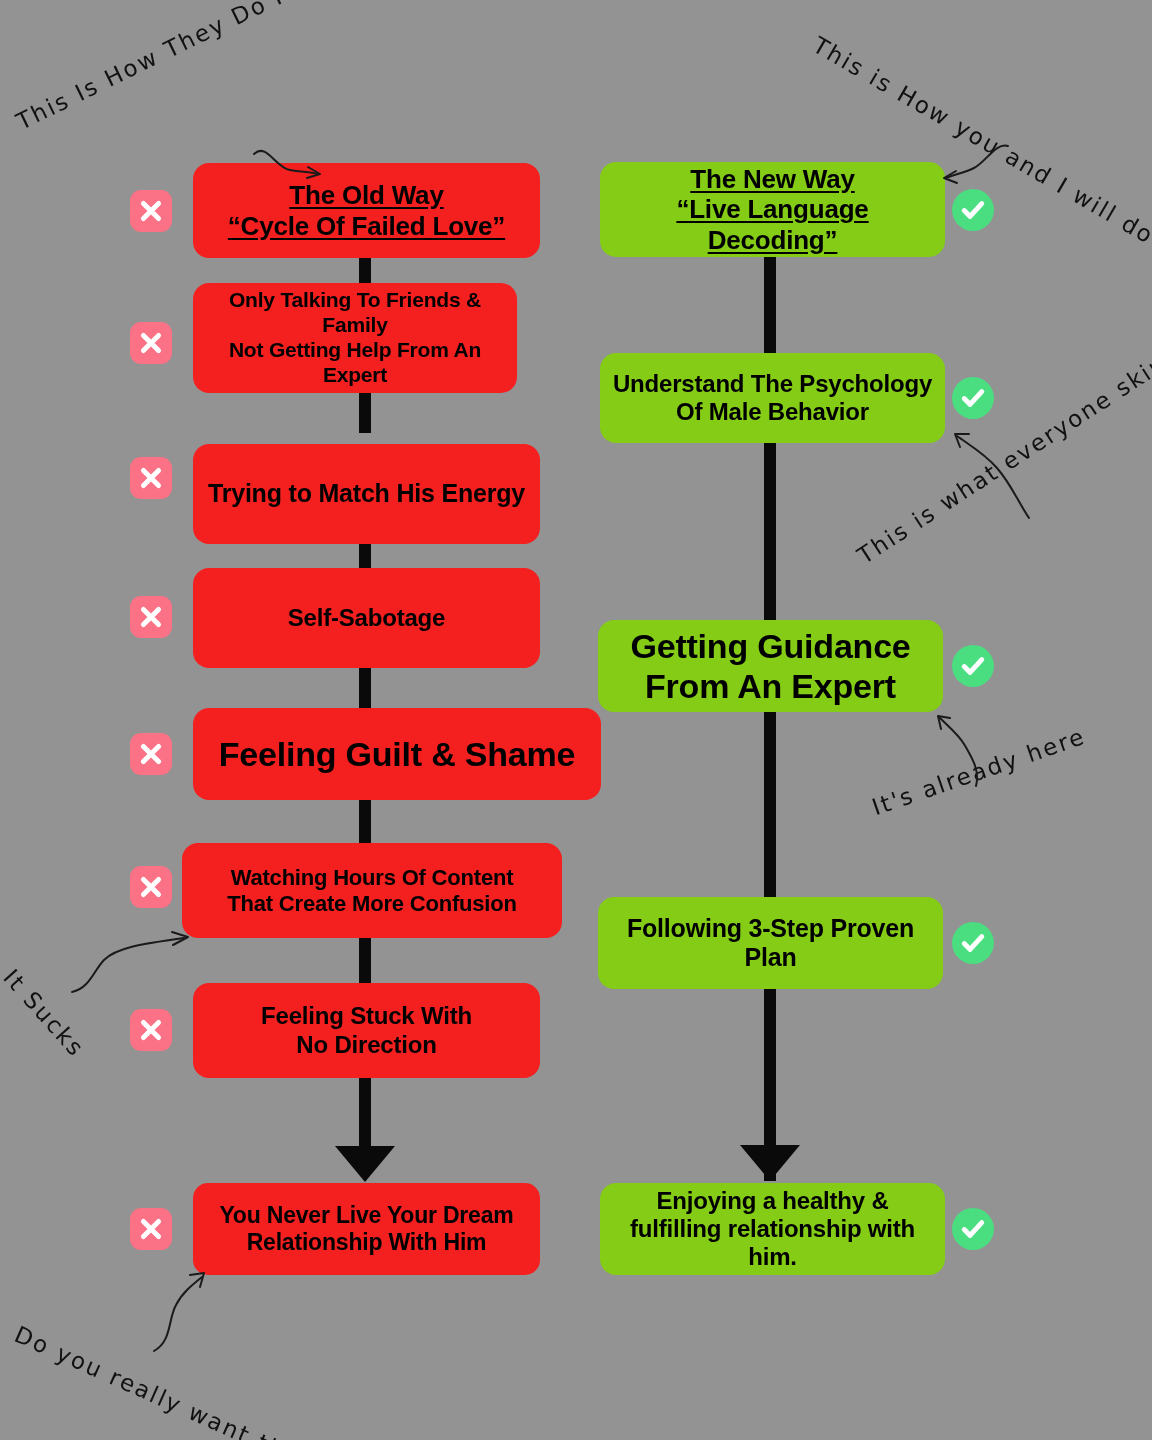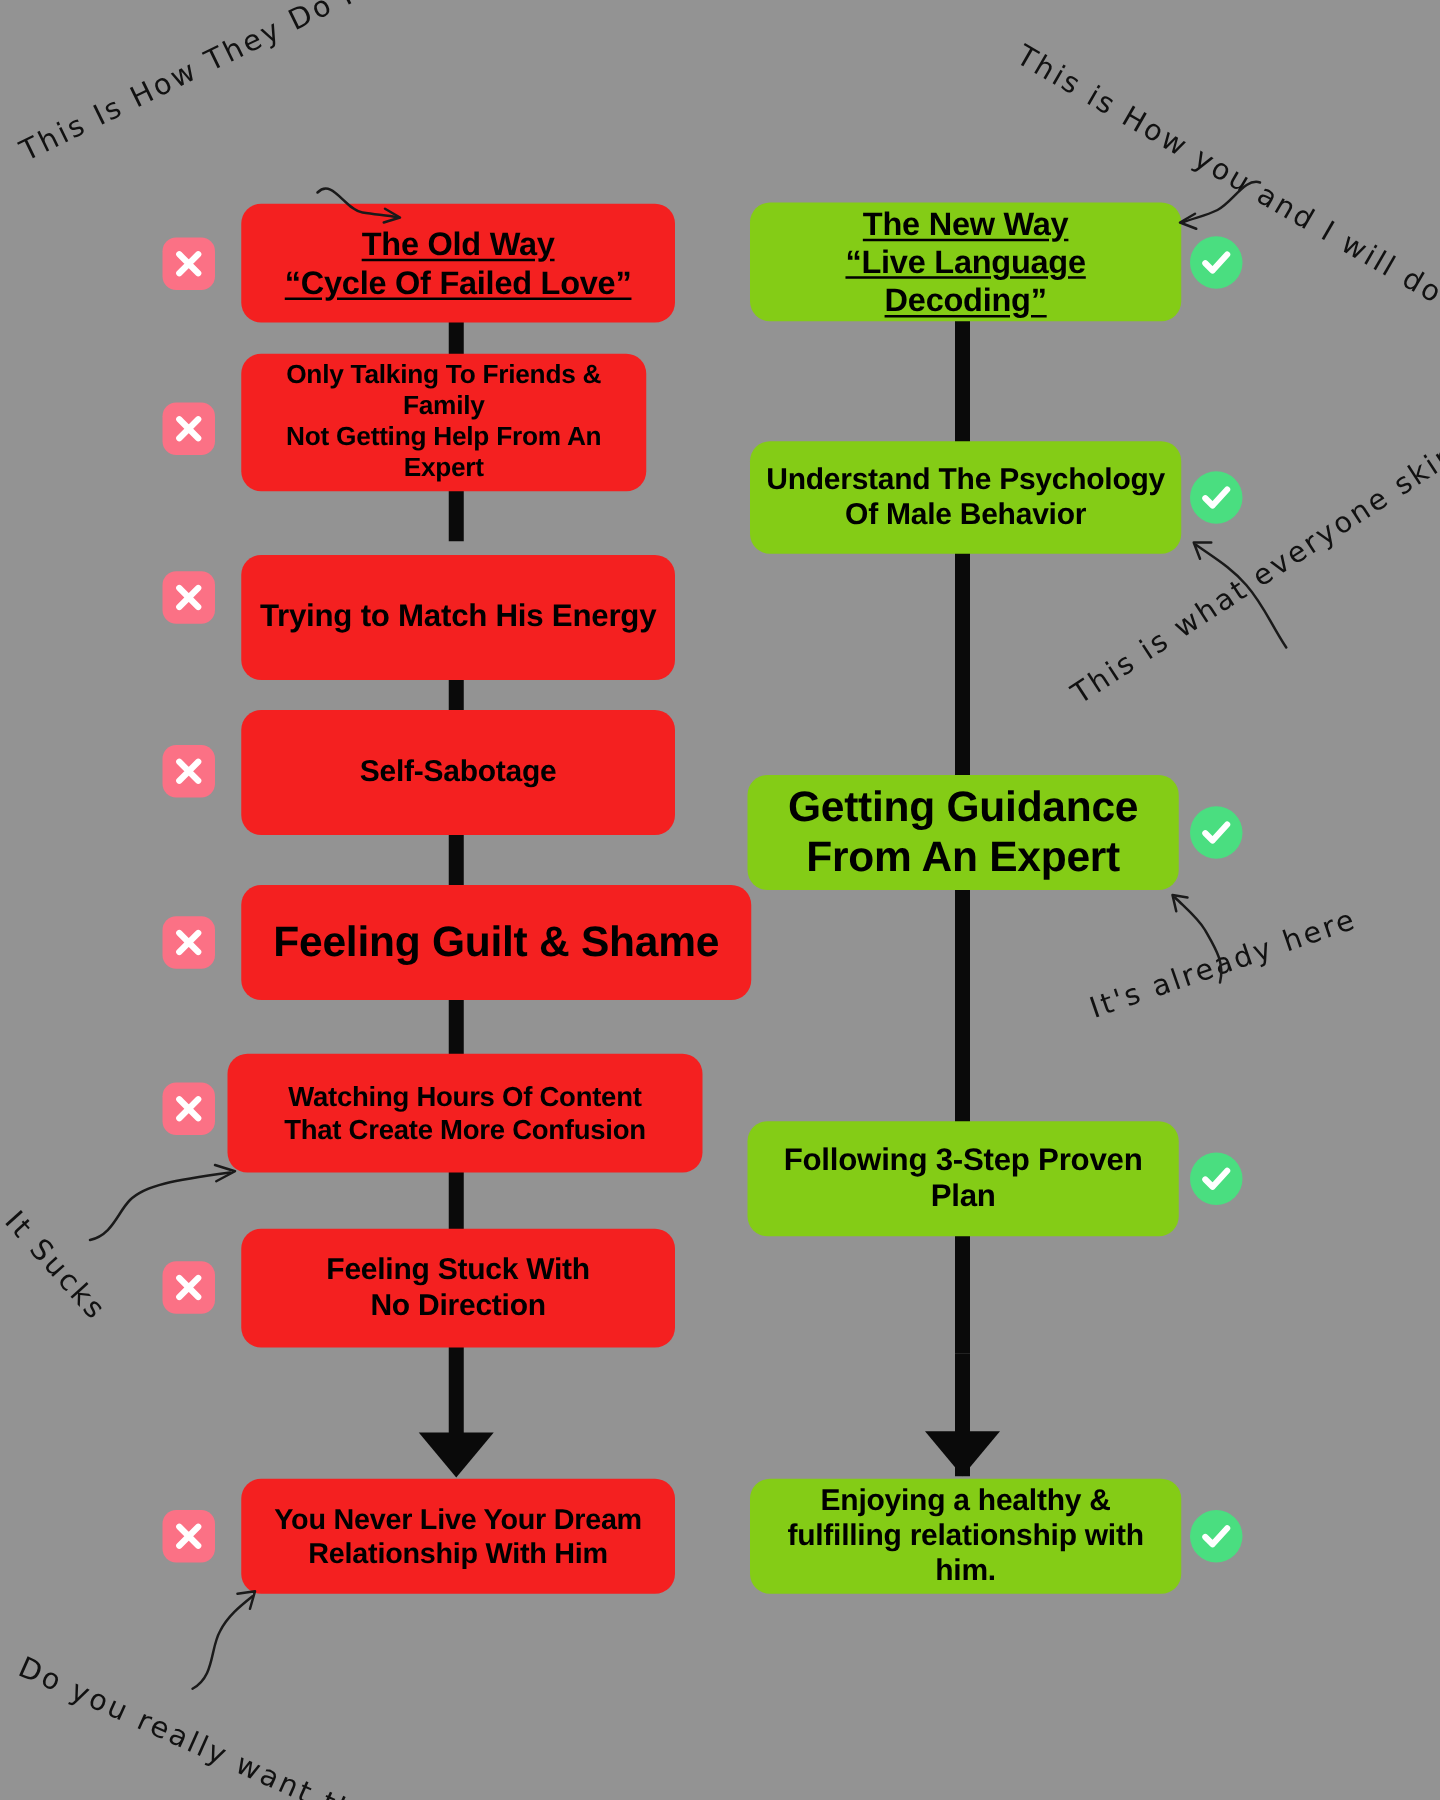--- a/index.html
+++ b/index.html
@@ -193,21 +193,21 @@
       <span class="ln">Feeling Stuck With</span>
       <span class="ln">No Direction</span>
     </span>
   </div>
   <div class="badge badge-x" style="left:130px; top:1009px;">
     <svg viewBox="0 0 24 24" aria-hidden="true">
       <path d="M5 5 L19 19 M19 5 L5 19" stroke="#ffffff" stroke-width="4.6" stroke-linecap="round" fill="none"></path>
     </svg>
   </div>
 
-  <div class="node red" style="left:193px; top:1183px; width:347px; height:92px; font-size:23px;">
+  <div class="node red" style="left:193px; top:1183px; width:347px; height:92px; font-size:23px;border-radius:15px;">
     <span class="node-text">
       <span class="ln">You Never Live Your Dream</span>
       <span class="ln">Relationship With Him</span>
     </span>
   </div>
   <div class="badge badge-x" style="left:130px; top:1208px;">
     <svg viewBox="0 0 24 24" aria-hidden="true">
       <path d="M5 5 L19 19 M19 5 L5 19" stroke="#ffffff" stroke-width="4.6" stroke-linecap="round" fill="none"></path>
     </svg>
   </div>

